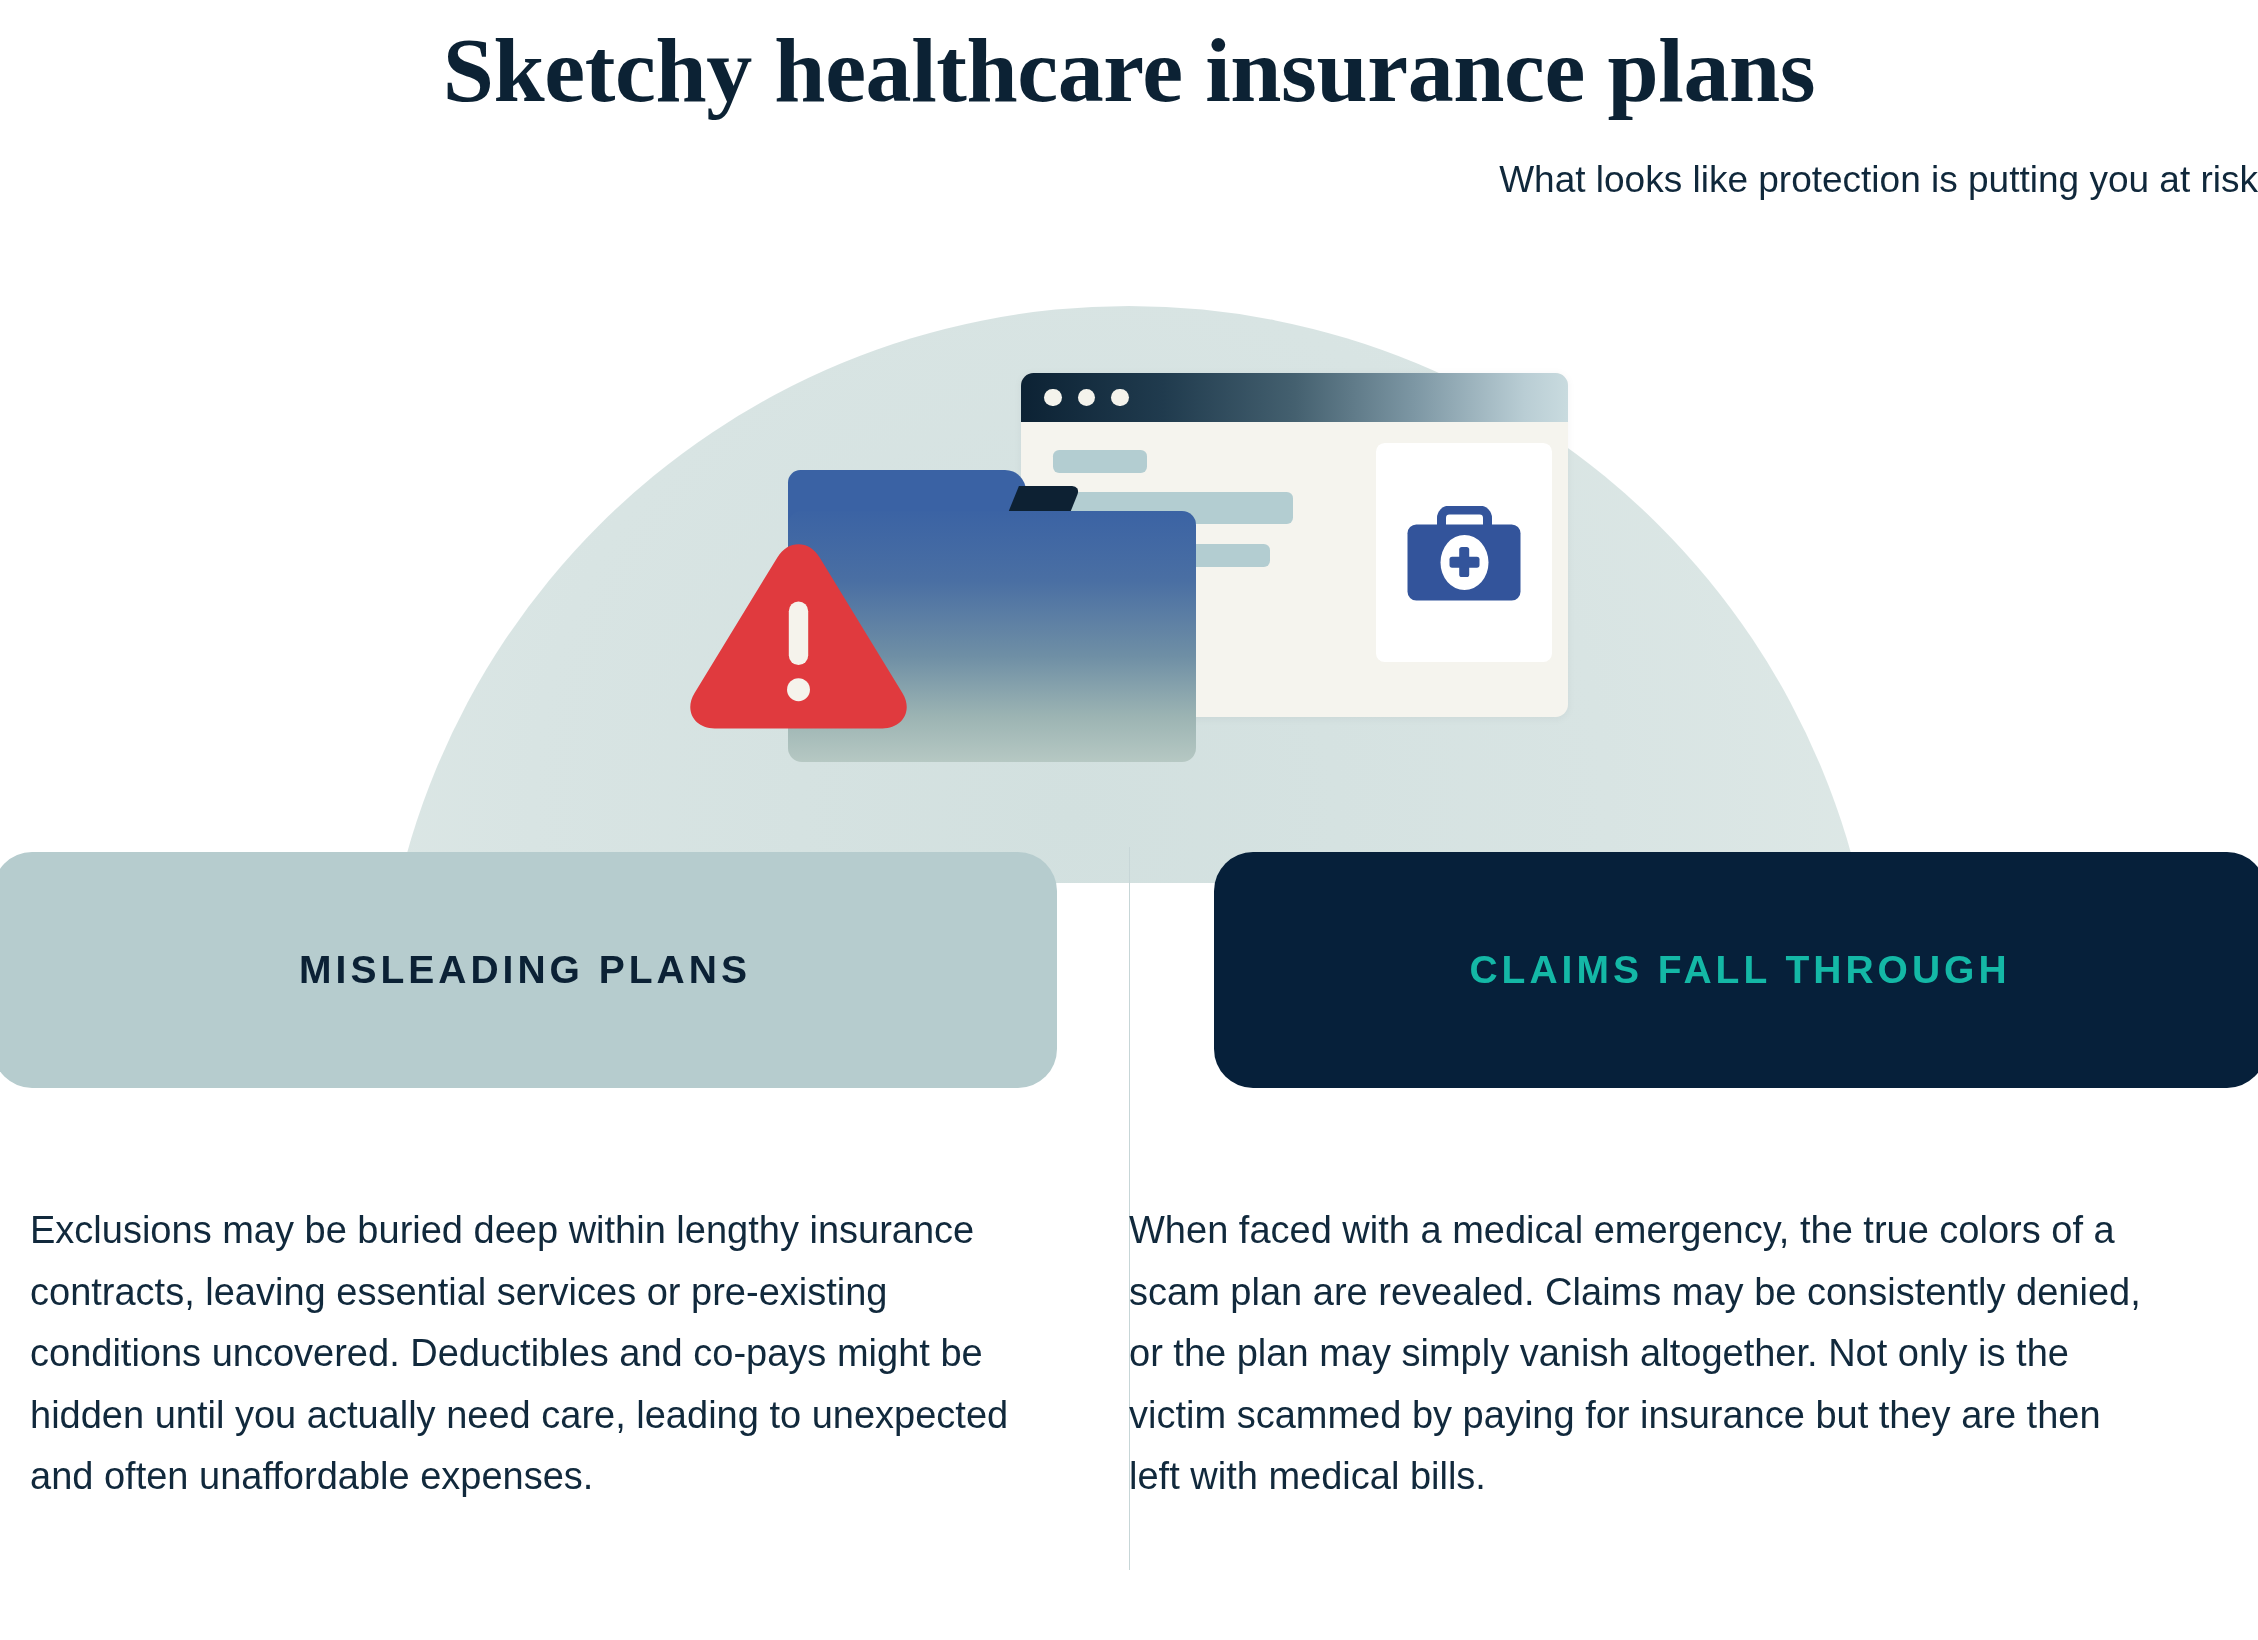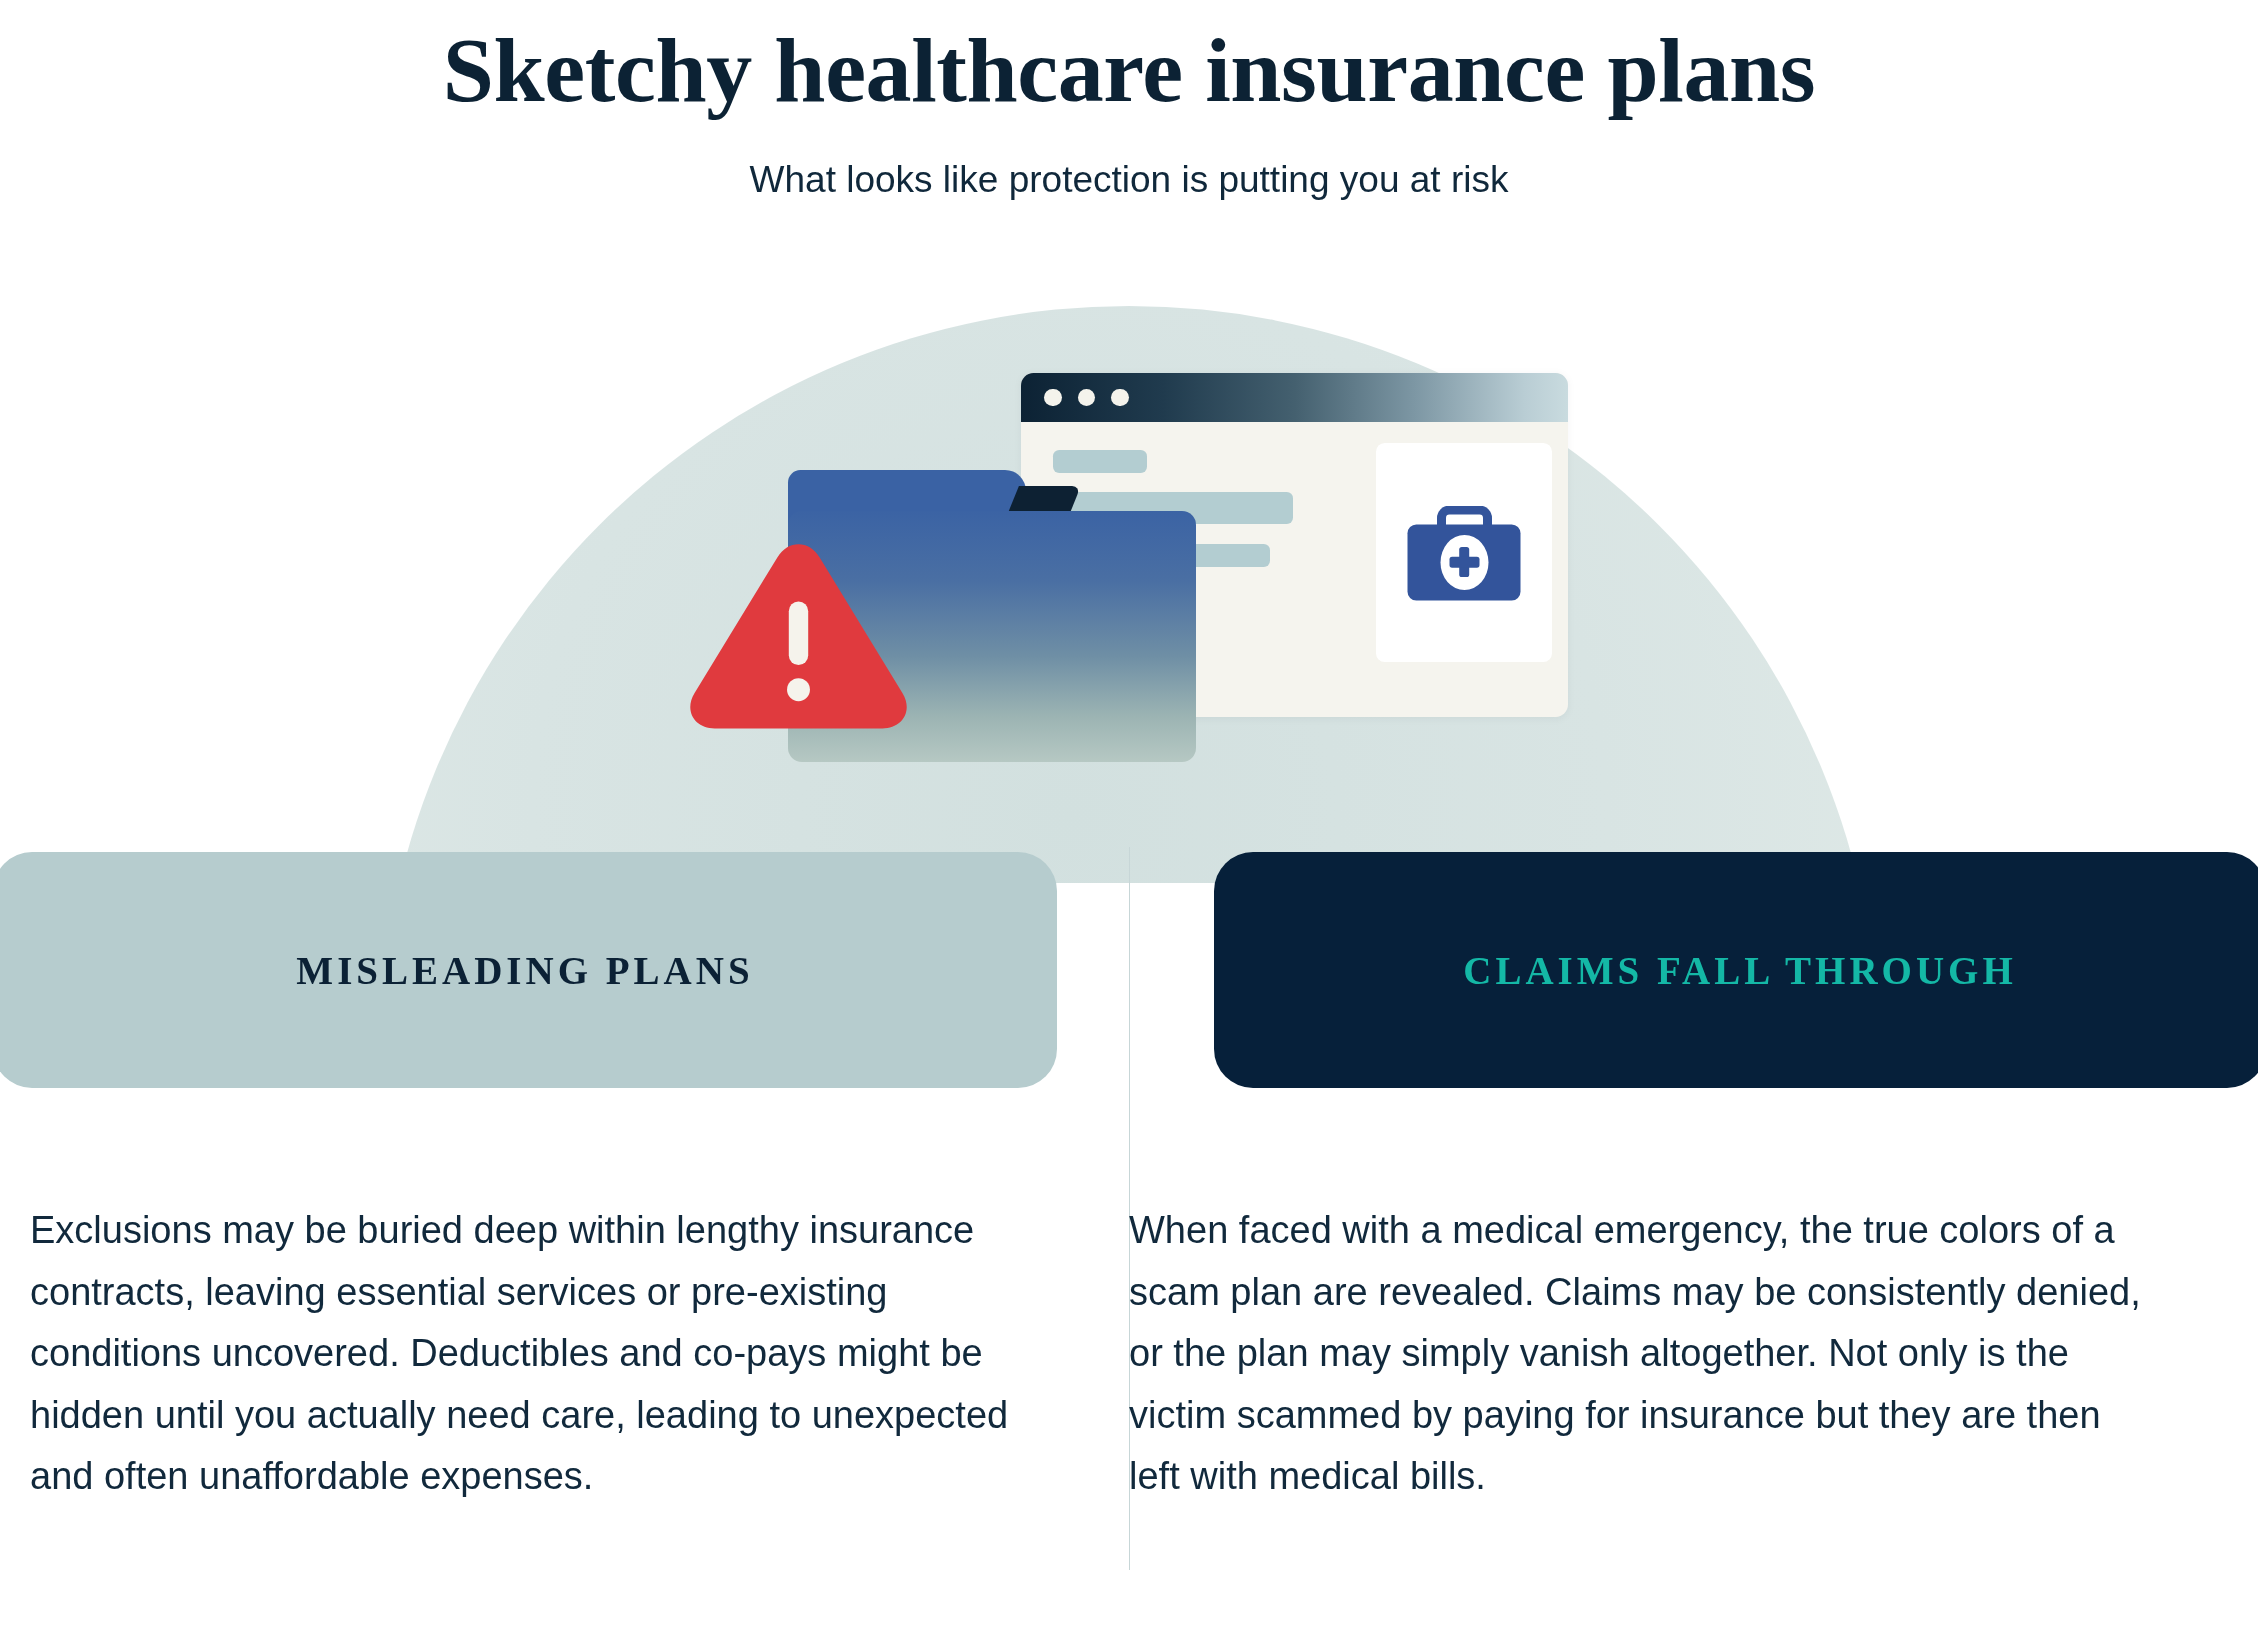--- a/index.html
+++ b/index.html
@@ -33,20 +33,21 @@
     margin-top: 12px;
   }
 
   .page-subtitle {
     margin-top: 34px;
     font-family: "Liberation Sans", sans-serif;
     font-size: 37px;
     font-weight: 400;
     color: #10283b;
     line-height: 1.3;
+    text-align: right;
   }
 
   
   .hero {
     position: absolute;
     left: 0;
     top: 265px;
     width: 2258px;
     height: 618px;
   }
@@ -240,21 +241,21 @@
     background: #b6ccce;
   }
 
   .card-right {
     left: 1214px;
     width: 1052px;
     background: #06203a;
   }
 
   .card-label {
-    font-family: Liberation Serif, serif;
+    font-family: Liberation Sans, sans-serif;
     font-weight: 700;
     font-size: 39px;
     letter-spacing: 4px;
   }
   .card-left .card-label { color: #0b2135; }
   .card-right .card-label { color: #14b8a6; }
 
   
   .divider {
     position: absolute;

